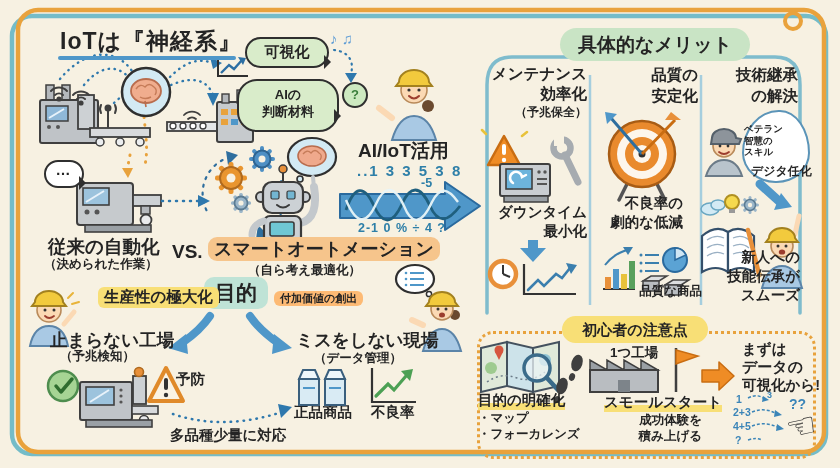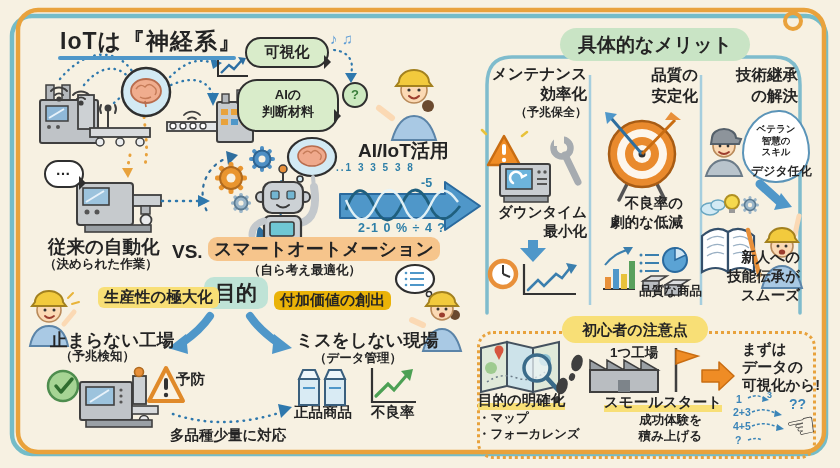--- a/index.html
+++ b/index.html
@@ -9,21 +9,21 @@
   .ctr{text-align:right}
   svg{position:absolute;overflow:visible}
   .bubble{position:absolute;background:#d9ecca;border:2.5px solid #2f2f2f;border-radius:16px;
     text-align:center;font-weight:bold}
   .bubble:after{content:"";position:absolute;right:-11px;top:58%;border:7px solid transparent;
     border-left-color:#2f2f2f}
   .pill{position:absolute;text-align:center;font-weight:bold;border-radius:17px;z-index:6}
   .hl{padding:0 6px;border-radius:6px}
   .uline{background:linear-gradient(transparent 62%,#f8df76 62%)}
   .cloud{position:absolute;background:#fff;border:2.5px solid #5b94b8;
-    border-radius:55% 45% 50% 50%/60% 60% 42% 42%;text-align:center;font-weight:bold}
+    border-radius:55% 45% 50% 50%/60% 60% 42% 42%;text-align:left;font-weight:bold}
   .num{position:absolute;font-weight:bold;color:#2e7fa8}
   .doodle{position:absolute;font-weight:bold;color:#3b85b8}
 </style>
 </head>
 <body>
 
 <div id="canvas">
 
   <svg style="left:0;top:0" width="840" height="468" viewBox="0 0 840 468">
     <rect x="12" y="16" width="814" height="438" rx="20" fill="none" stroke="#74bcc8" stroke-width="4.5"></rect>
@@ -209,33 +209,33 @@
   <div class="bubble" style="left:44px;top:160px;width:36px;height:24px;background:#fff;font-size:15px;line-height:16px;letter-spacing:2px">
     <span>…</span>
   </div>
 
   <svg style="left:340px;top:180px" width="145" height="52" viewBox="0 0 145 52">
     <polygon points="0,14 105,14 105,2 140,26 105,50 105,38 0,38" fill="#4f97c9" stroke="#2a6a9e" stroke-width="2" stroke-linejoin="round"></polygon>
     <path d="M6,30 C14,6 24,4 34,26 C42,44 52,46 62,24 C70,6 80,4 90,26 C98,44 108,42 120,26" fill="none" stroke="#1f5f7e" stroke-width="2.8"></path>
     <path d="M6,20 C16,44 26,46 36,24 C44,6 54,4 64,26 C72,46 82,44 92,22 C100,6 108,8 118,22" fill="none" stroke="#e8f4f8" stroke-width="2.4" opacity="0.95"></path>
   </svg>
   <div class="t" style="left:358px;top:138px;font-size:19px">AI/IoT活用</div>
-  <div class="num" style="left:336px;top:162px;font-size:10px;letter-spacing:2px">..1 3 3 5 3 8</div>
+  <div class="num" style="left:357px;top:162px;font-size:15px;letter-spacing:2px">..1 3 3 5 3 8</div>
   <div class="num" style="left:421px;top:176px;font-size:12.5px">-5</div>
   <div class="num" style="left:358px;top:221px;font-size:12.5px;letter-spacing:1px">2-1 0 % ÷ 4 ?</div>
 
   <div class="t" style="left:48px;top:234px;font-size:18.5px">従来の自動化</div>
   <div class="t" style="left:44px;top:256px;font-size:12.5px">（決められた作業）</div>
   <div class="t" style="left:172px;top:241px;font-size:19px">VS.</div>
   <div class="t hl" style="left:208px;top:237px;font-size:18px;background:#f6c58c;border-radius:9px">スマートオートメーション</div>
   <div class="t" style="left:248px;top:262px;font-size:12.5px">（自ら考え最適化）</div>
 
   <div class="t" style="left:204px;top:277px;font-size:21px;background:#bfe3d6;padding:2px 11px;border-radius:10px">目的</div>
   <div class="t hl" style="left:98px;top:287px;font-size:15.5px;background:#f8df76">生産性の極大化</div>
-  <div class="t hl" style="left:274px;top:291px;font-size:15px;background:#eab308">付加価値の創出</div>
+  <div class="t hl" style="left:274px;top:291px;font-size:11px;background:#fdba74">付加価値の創出</div>
   <svg style="left:150px;top:312px" width="160" height="48" viewBox="0 0 160 48">
     <path d="M60,4 C52,16 42,24 32,31" fill="none" stroke="#4f97c9" stroke-width="8" stroke-linecap="round"></path>
     <polygon points="36,22 38,42 18,36" fill="#4f97c9"></polygon>
     <path d="M100,4 C108,16 118,24 128,31" fill="none" stroke="#4f97c9" stroke-width="8" stroke-linecap="round"></path>
     <polygon points="124,22 122,42 142,36" fill="#4f97c9"></polygon>
   </svg>
 
   <svg style="left:18px;top:272px" width="66" height="74" viewBox="0 0 66 74">
     <line x1="46" y1="52" x2="56" y2="40" stroke="#fbd9b4" stroke-width="5" stroke-linecap="round"></line>
     <path d="M12,74 q4,-20 19,-20 q15,0 19,20 z" fill="#a9c9e4" stroke="#5b84a8" stroke-width="2"></path>

